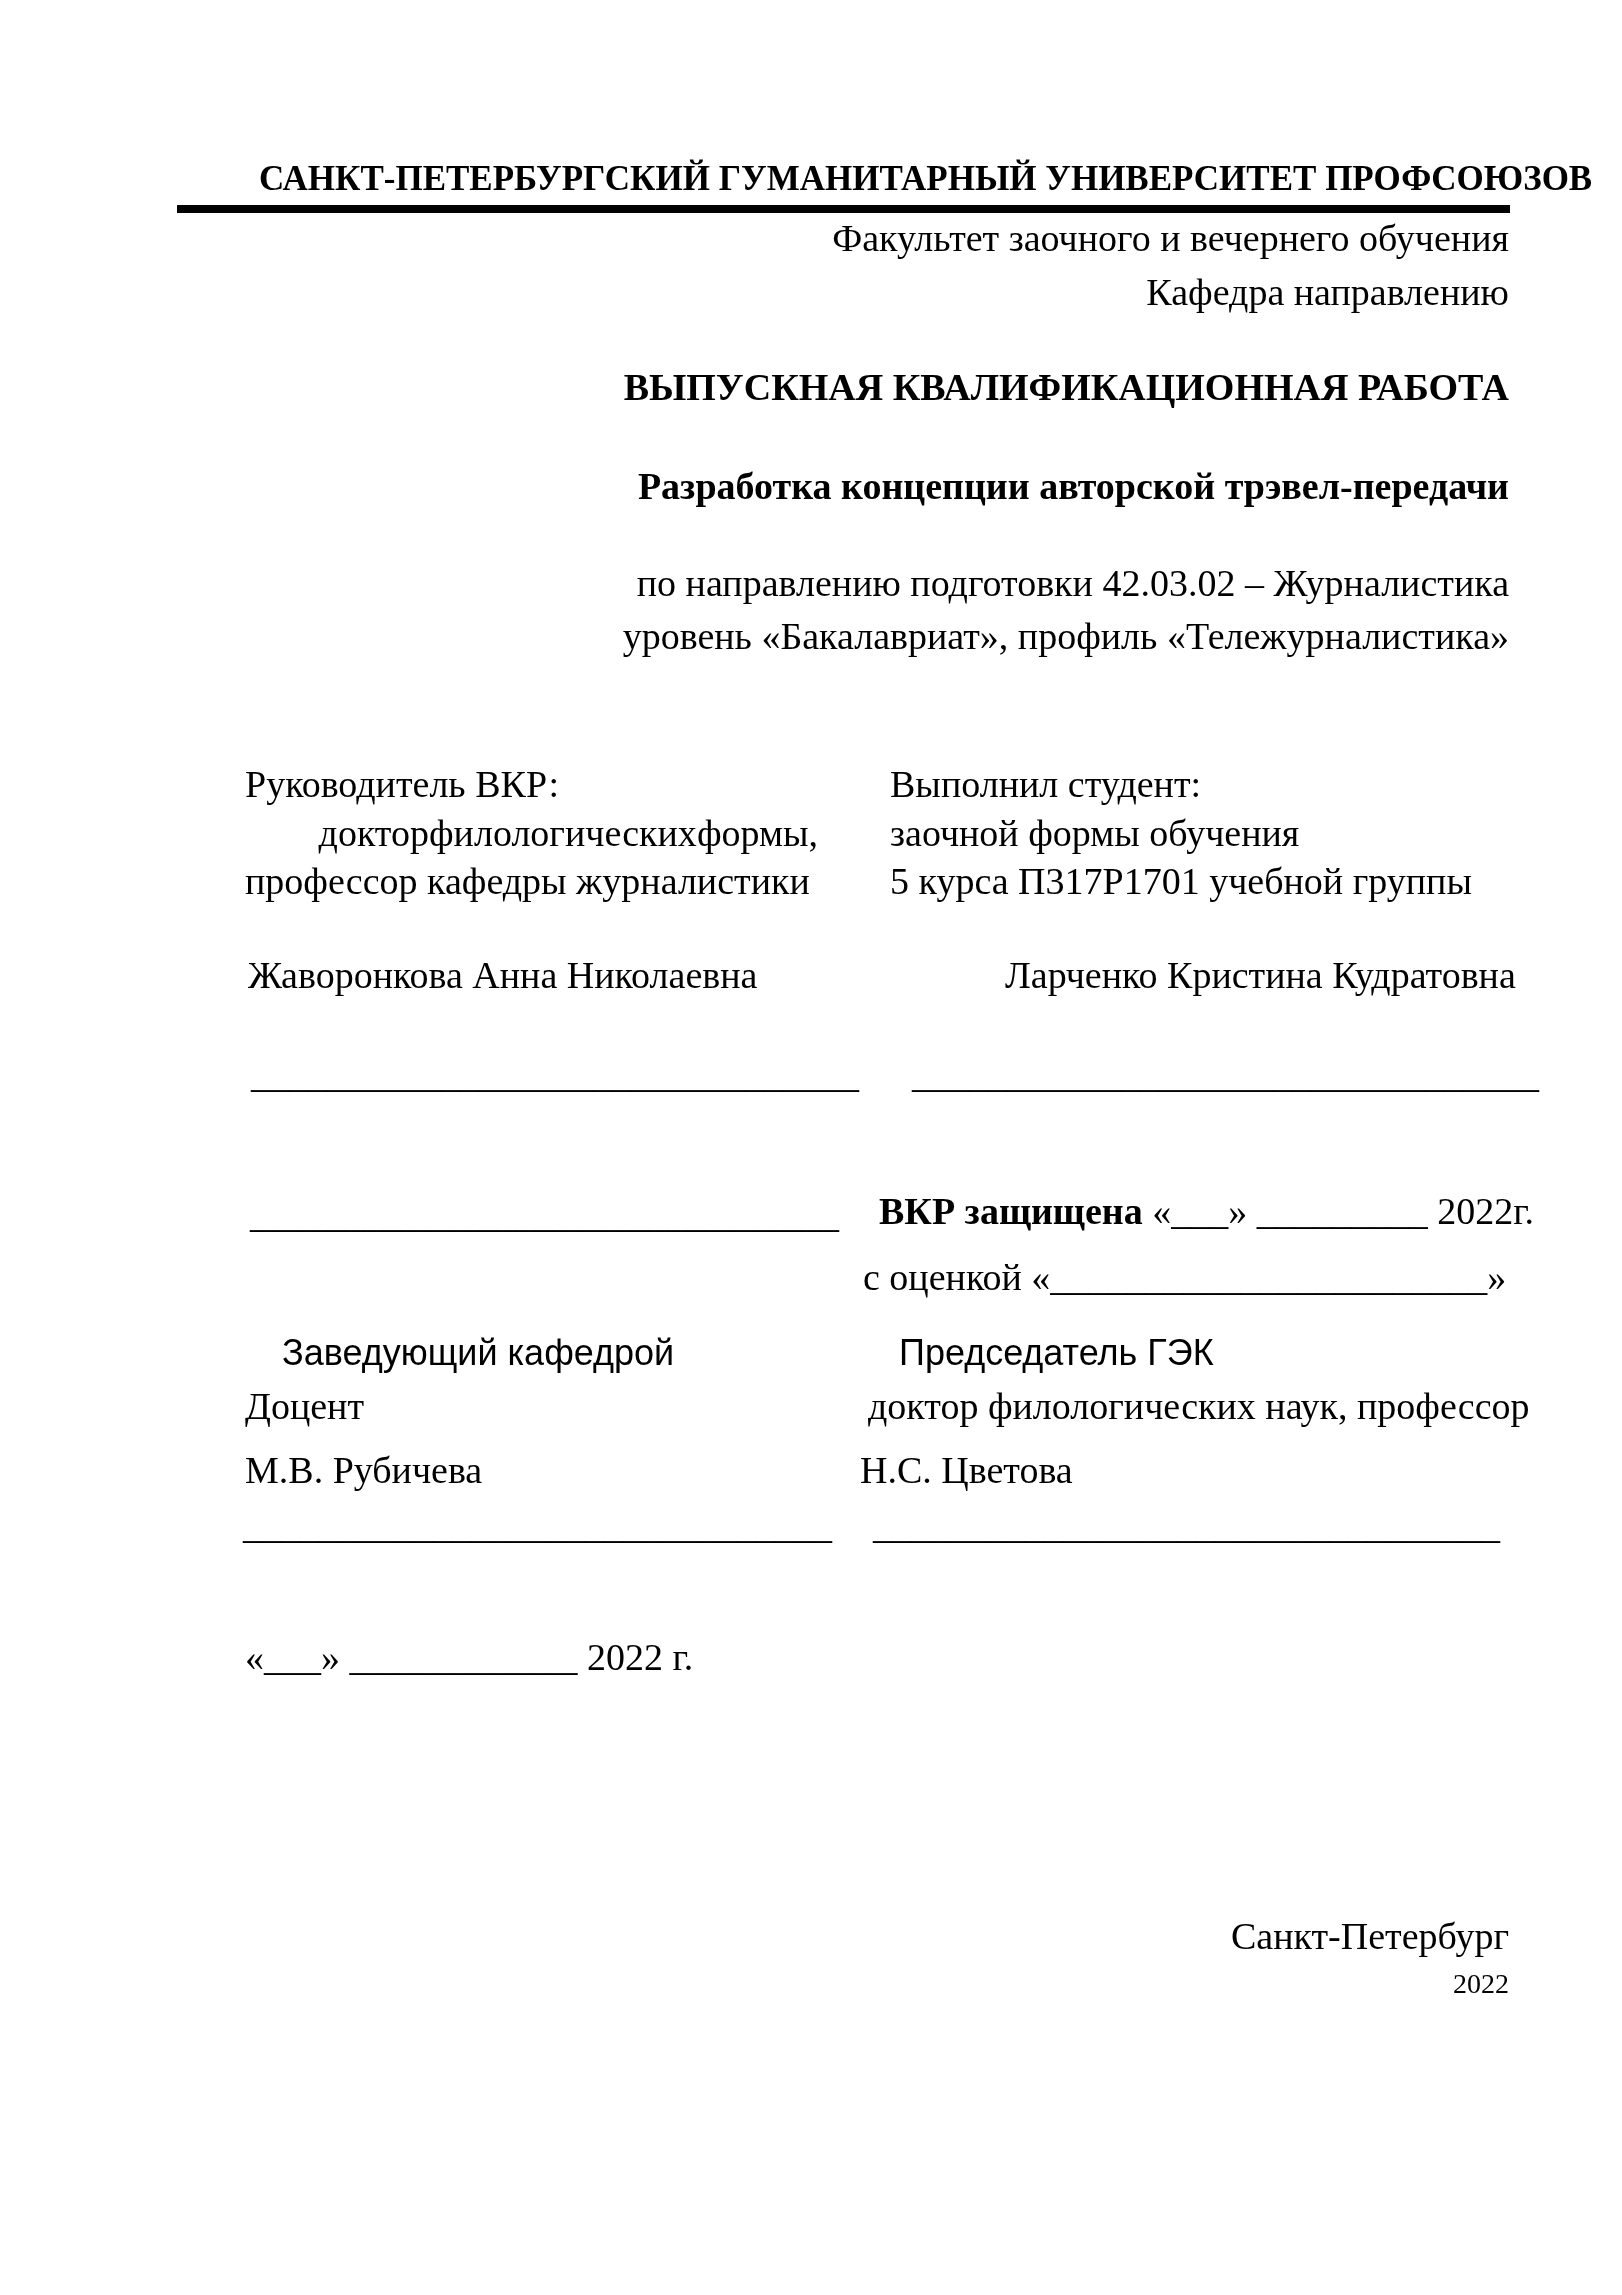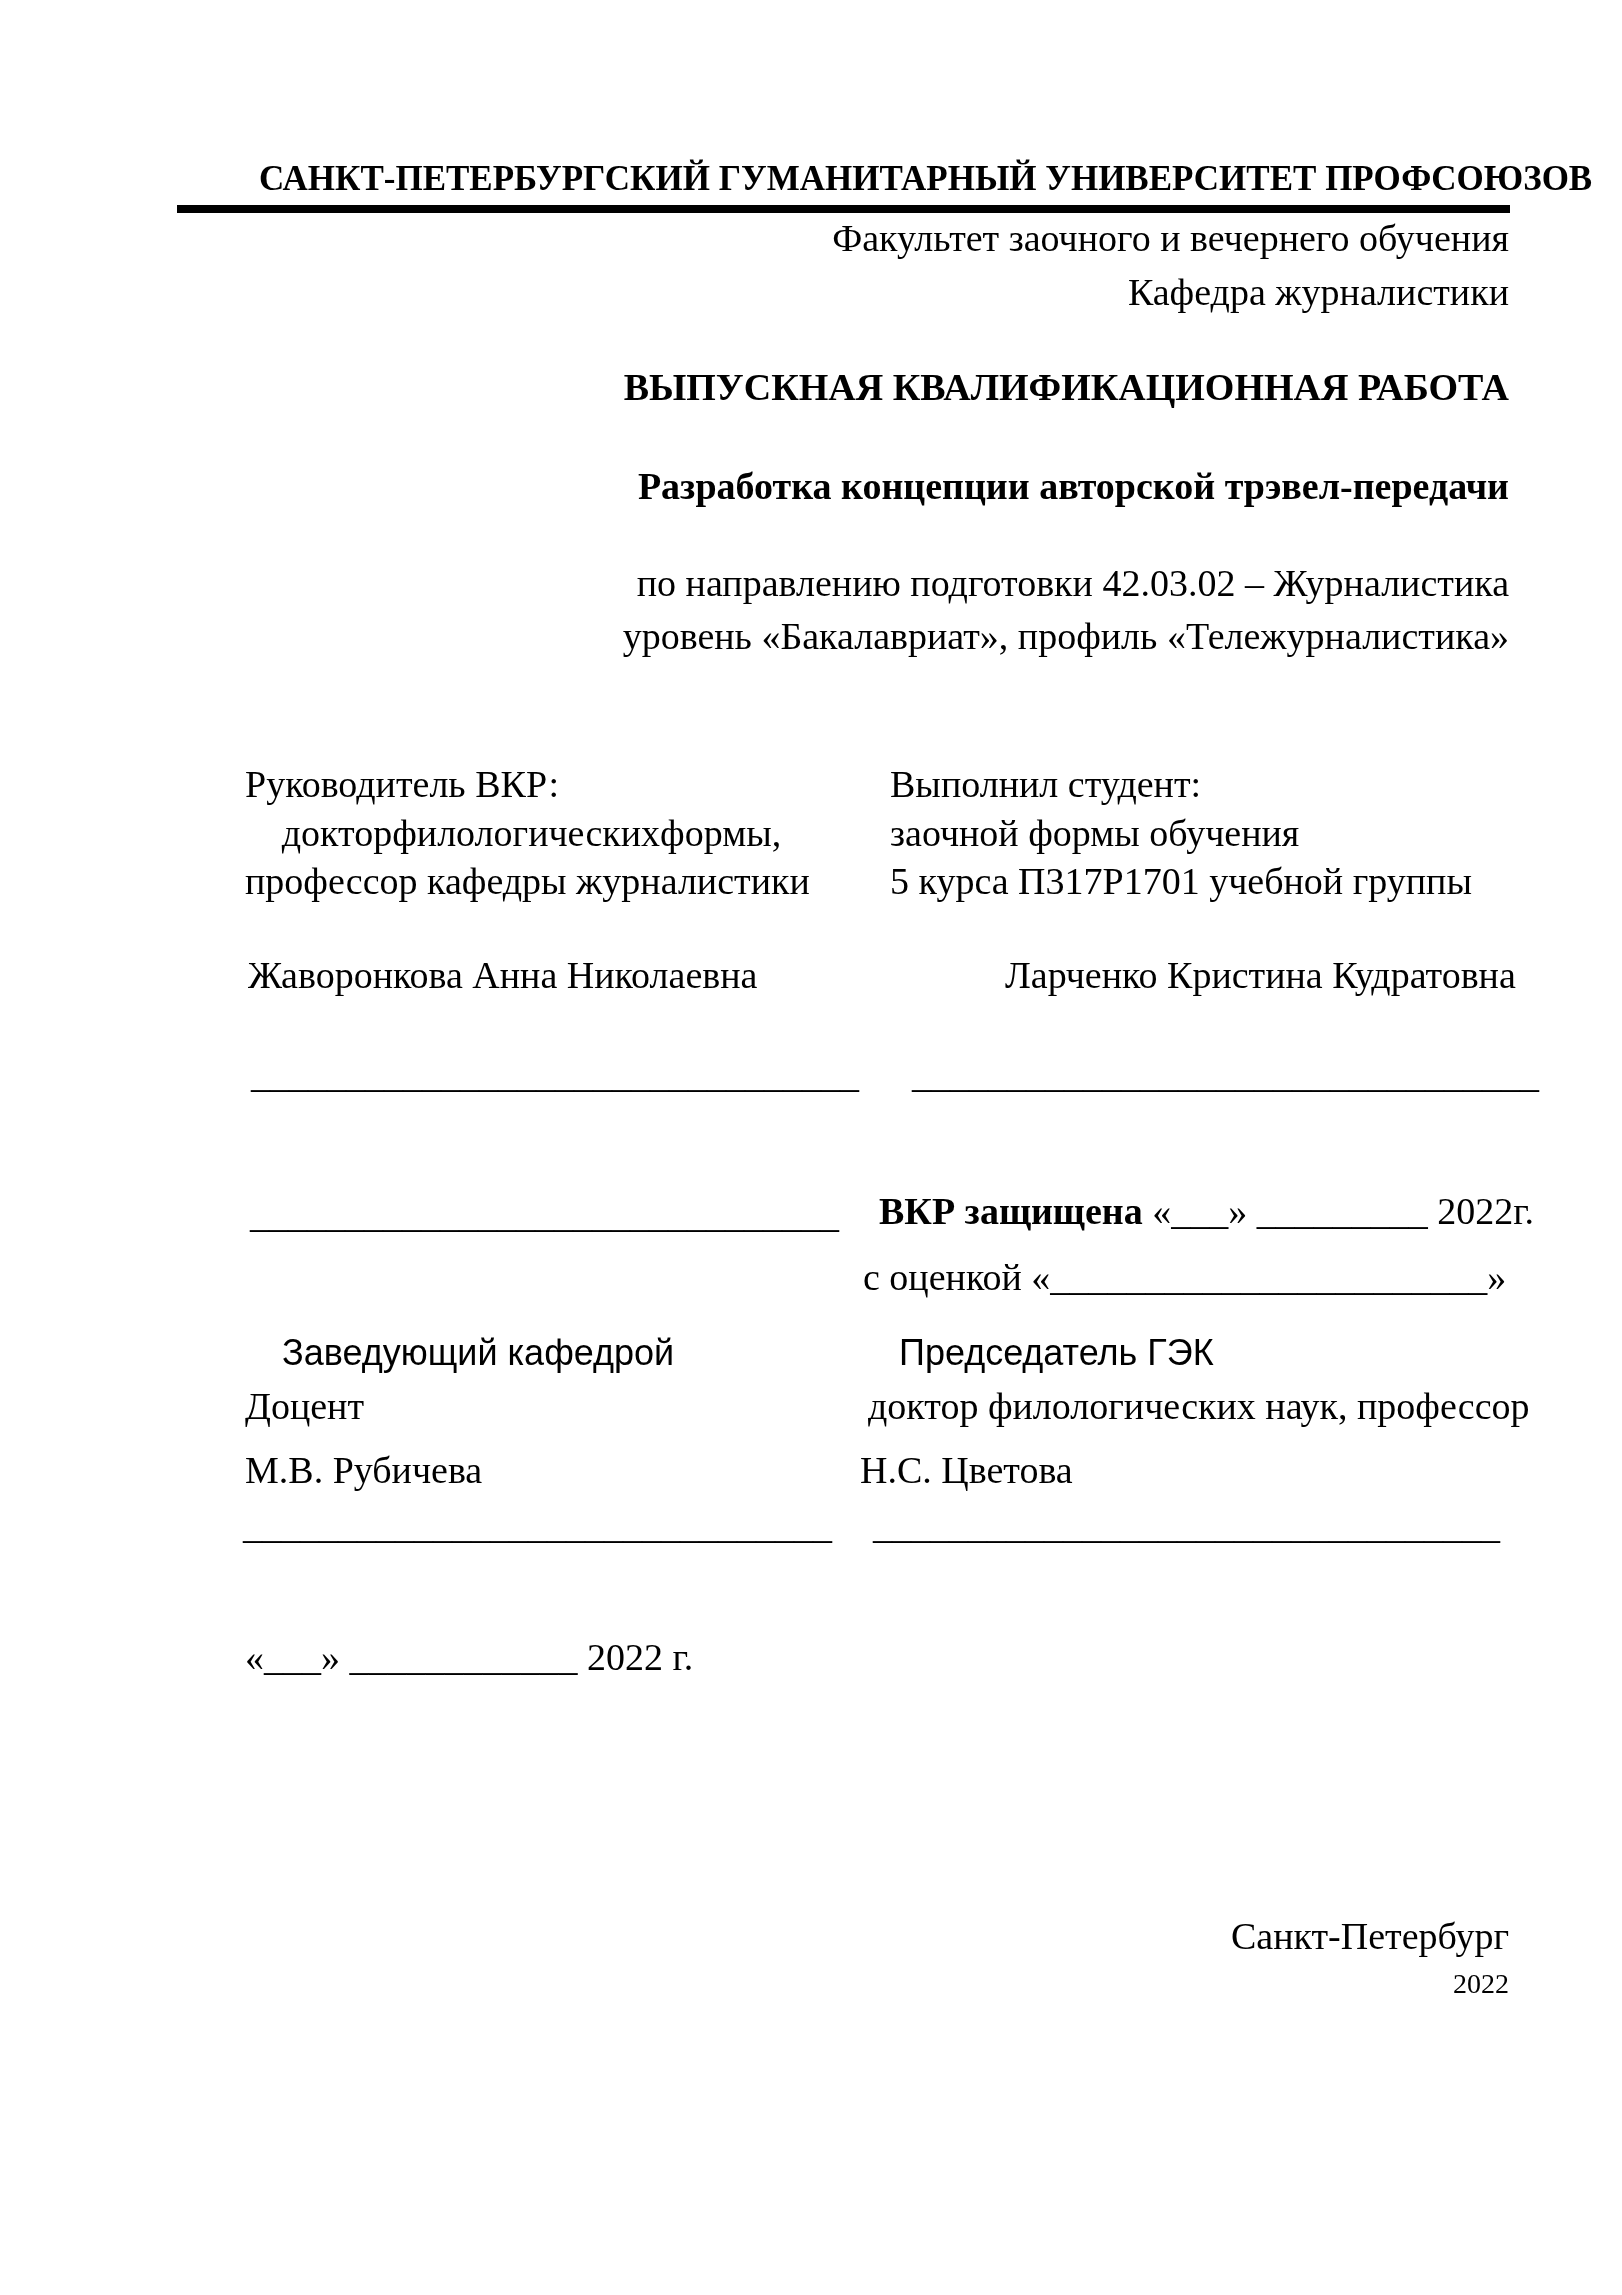--- a/index.html
+++ b/index.html
@@ -45,41 +45,41 @@
     background: #000000;
   }
   .bold { font-weight: bold; }
   .sans {
     font-family: "Liberation Sans", sans-serif;
     font-size: 36px;
     margin-left: 39px;
   }
   .justify-words {
     display: flex;
-    justify-content: center;
+    justify-content: flex-end;
     width: 573px;
   }
   .small-year {
     font-size: 28px;
     line-height: 35px;
   }
   .sig {
     letter-spacing: 0;
   }
 </style>
 </head>
 <body>
 
 <div class="page">
 
   <div class="abs u-header">САНКТ-ПЕТЕРБУРГСКИЙ ГУМАНИТАРНЫЙ УНИВЕРСИТЕТ ПРОФСОЮЗОВ</div>
   <div class="rule"></div>
 
   <div class="abs center-box" style="top:214px">Факультет заочного и вечернего обучения</div>
-  <div class="abs center-box" style="top:268px">Кафедра журналистики</div>
+  <div class="abs center-box" style="top:268px">Кафедра направлению</div>
 
   <div class="abs center-box bold" style="top:363px">ВЫПУСКНАЯ КВАЛИФИКАЦИОННАЯ РАБОТА</div>
   <div class="abs center-box bold" style="top:462px">Разработка концепции авторской трэвел-передачи</div>
 
   <div class="abs center-box" style="top:559px">по направлению подготовки 42.03.02 – Журналистика</div>
   <div class="abs center-box" style="top:612px">уровень «Бакалавриат», профиль «Тележурналистика»</div>
 
   <div class="abs" style="left:245px; top:760px">Руководитель ВКР:</div>
   <div class="abs justify-words" style="left:245px; top:809px">
     <span>доктор</span>

